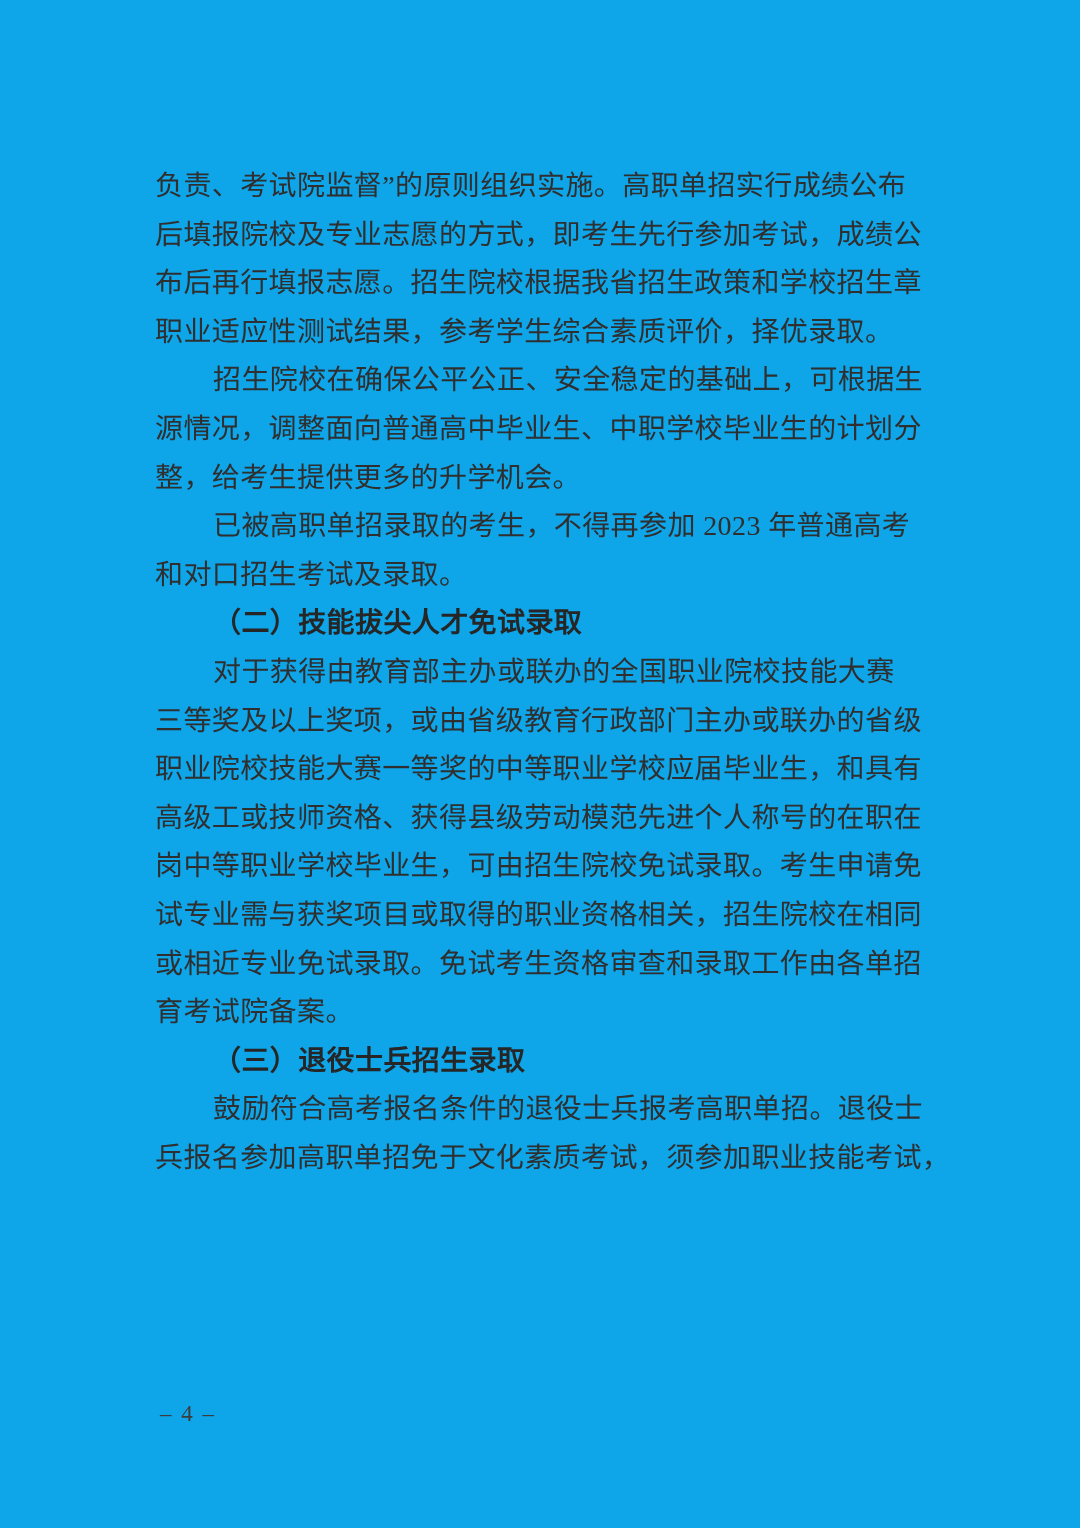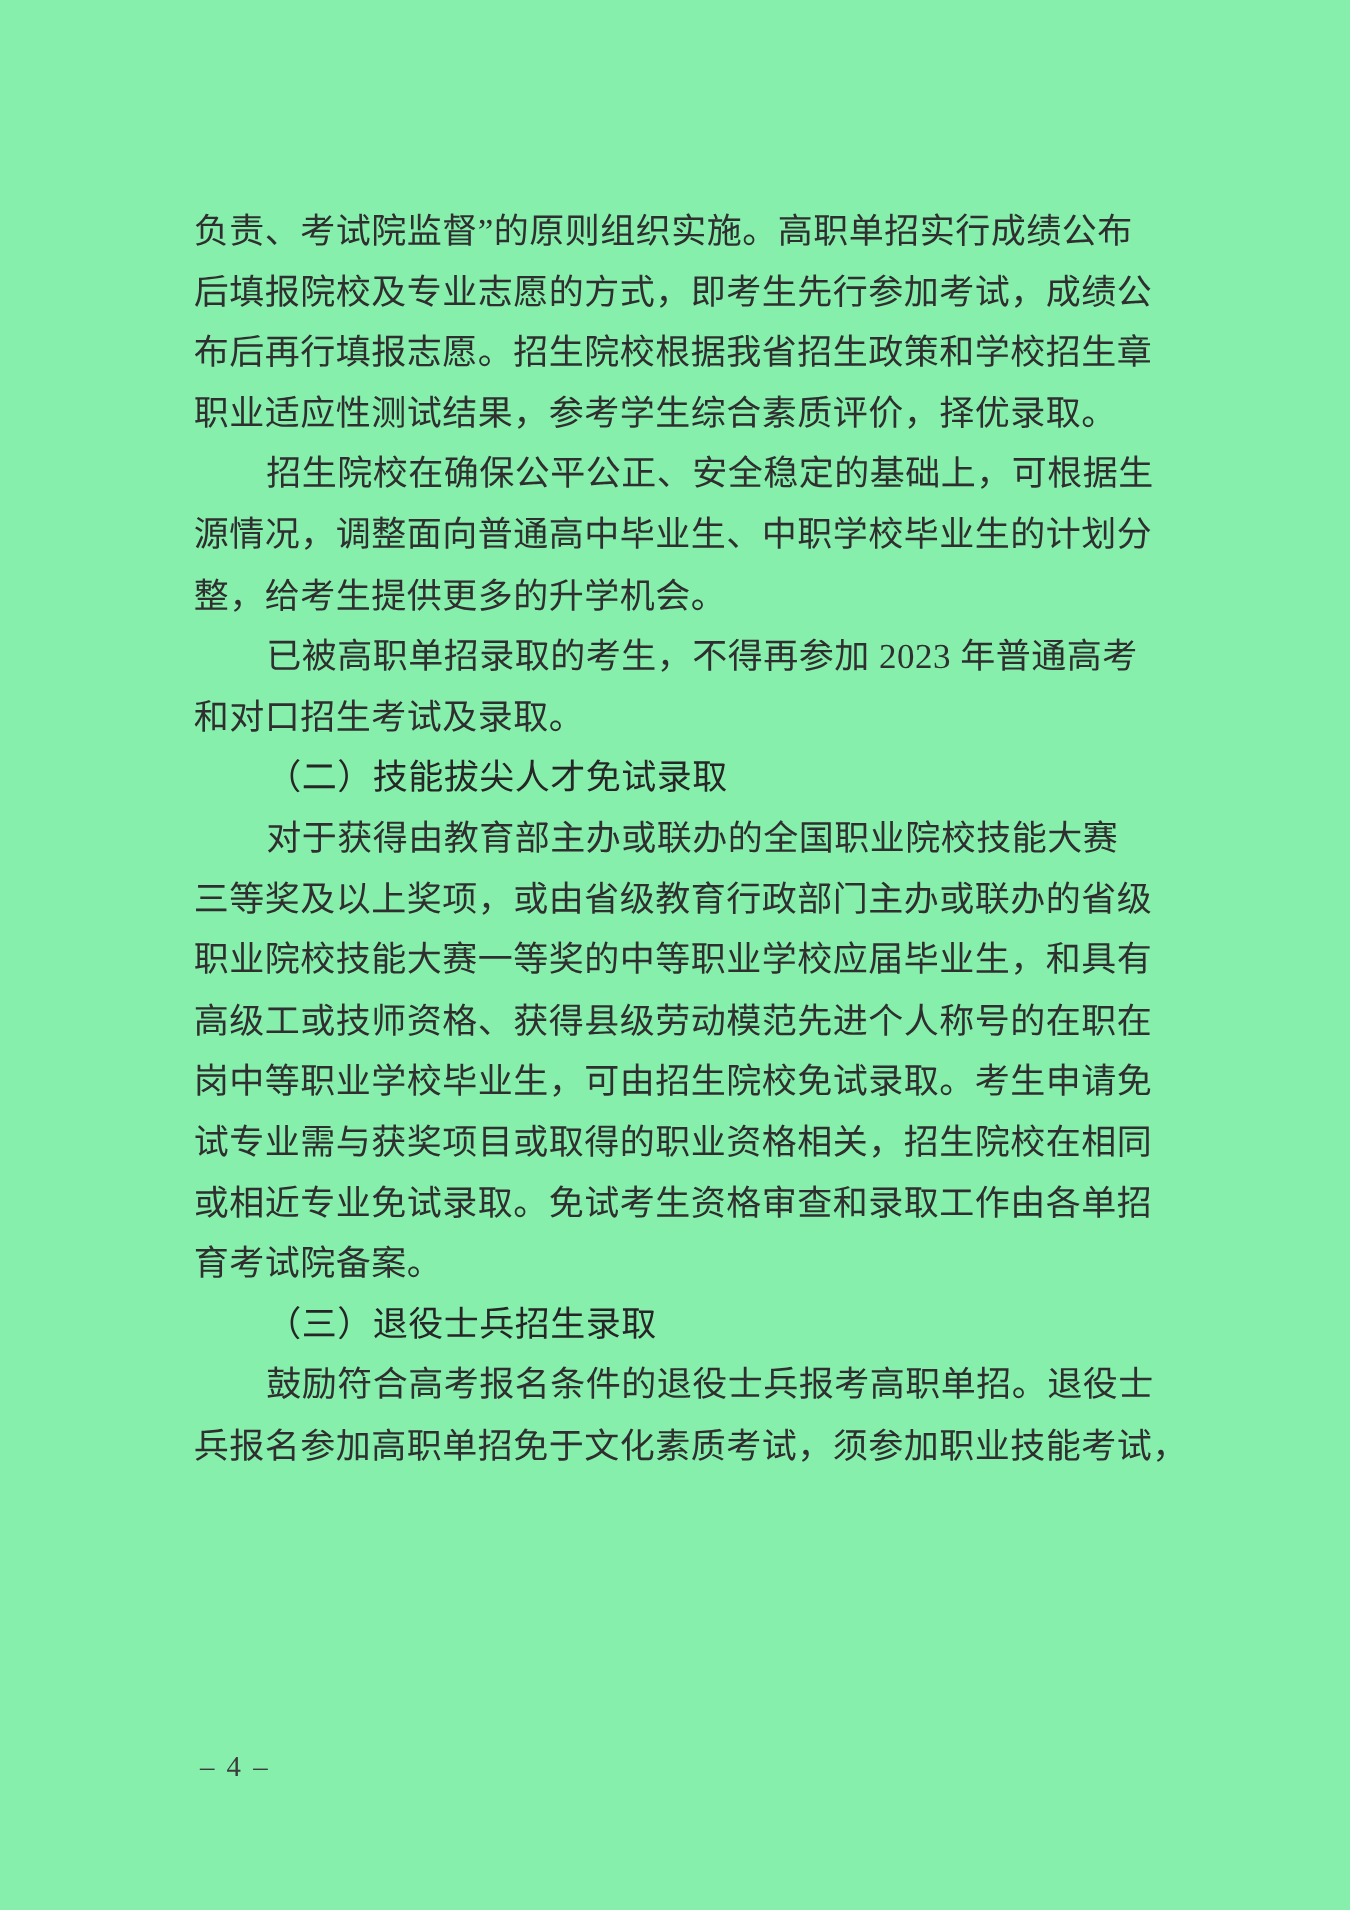--- a/index.html
+++ b/index.html
@@ -4,21 +4,21 @@
 <style>
   html, body {
     margin: 0;
     padding: 0;
     background: #ffffff;
   }
   .page {
     position: relative;
     width: 1080px;
     height: 1528px;
-    background: #86efac;
+    background: #0ea5e9;
     overflow: hidden;
     font-family: "Liberation Serif", "DejaVu Serif", serif;
   }
   .text-block {
     position: absolute;
     left: 155px;
     top: 162px;
     width: 790px;
   }
   .line {
@@ -27,21 +27,21 @@
     font-size: 28px;
     letter-spacing: 0.4px;
     color: #2f2f2f;
     white-space: nowrap;
     text-align: left;
   }
   .line.indent {
     padding-left: 58px;
   }
   .line.heading {
-    font-weight: normal;
+    font-weight: bold;
     color: #262626;
   }
   .page-number {
     position: absolute;
     left: 160px;
     top: 1401px;
     font-size: 23px;
     letter-spacing: 2px;
     color: #3c3c3c;
     font-family: "Liberation Serif", "DejaVu Serif", serif;

